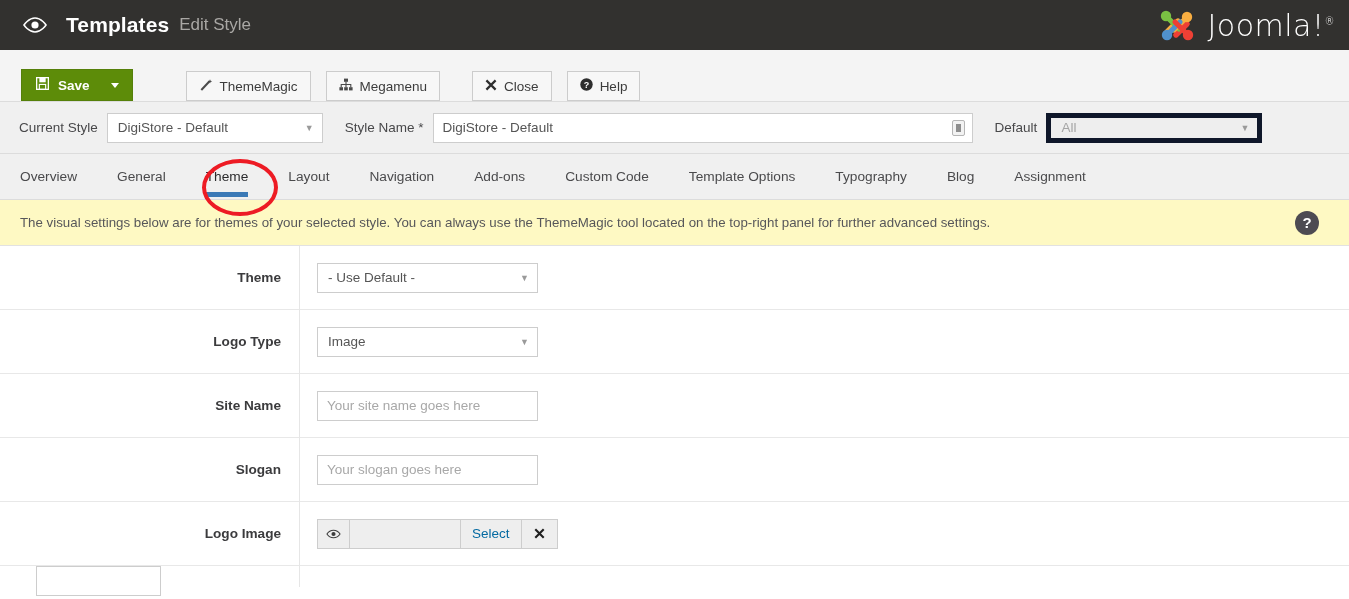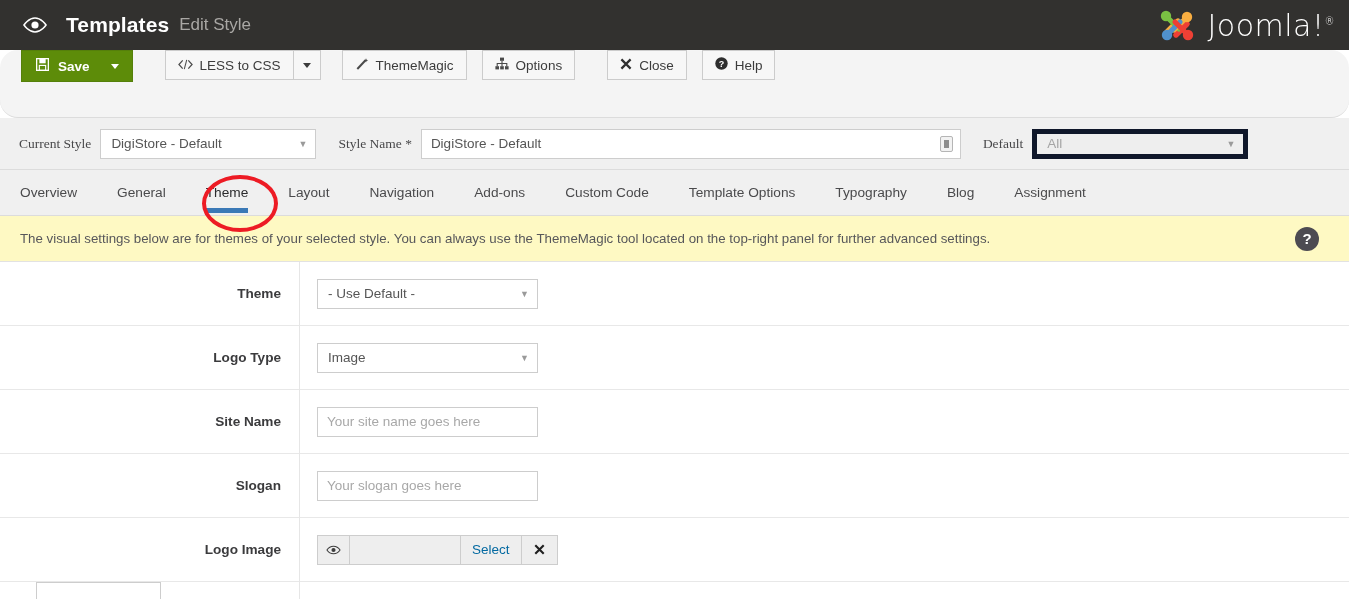--- a/index.html
+++ b/index.html
@@ -49,28 +49,27 @@
     font-size: 30px;
     font-weight: 300;
     letter-spacing: .5px;
     margin-left: 7px;
     font-family: "DejaVu Sans", sans-serif;
   }
   .joomla-reg { font-size: 10px; vertical-align: super; }
 
   
   .toolbar {
-    height: 68px;
+    height: 52px;
     background: #f4f4f4;
     border-bottom: 1px solid #dcdcdc;
     display: flex;
-    align-items: flex-start;
+    align-items: flex-end;
     padding-left: 21px;
     gap: 0;
-    border-radius: 18px;
   }
   .btn {
     height: 30px;
     border: 1px solid #cccccc;
     background: #f7f7f7;
     color: #3c3c3c;
     font-size: 13.5px;
     display: inline-flex;
     align-items: center;
     justify-content: center;
@@ -111,21 +110,20 @@
     border-bottom: 1px solid #dcdcdc;
     display: flex;
     align-items: center;
     padding-left: 19px;
   }
   .fld-label {
     font-size: 13.5px;
     color: #48484a;
     margin-right: 9px;
     white-space: nowrap;
-    font-family: Liberation Serif, serif;
   }
   .req-star { color: #48484a; }
   .select-box {
     height: 30px;
     border: 1px solid #cdcdcd;
     background: #ffffff;
     display: flex;
     align-items: center;
     padding: 0 8px 0 10px;
     font-size: 13.5px;
@@ -354,35 +352,20 @@
         <rect x="3.6" y="0.7" width="6.8" height="5" fill="#ffffff"></rect>
         <rect x="3.6" y="8" width="6.8" height="5.3" fill="none" stroke="#ffffff" stroke-width="1.2"></rect>
       </svg>
     </span>
     <span>Save</span>
     <span class="caret"></span>
   </button>
 
   <span class="sp-32"></span>
 
-  <div class="group">
-    <button class="btn">
-      <span>
-        <svg width="15" height="11" viewBox="0 0 16 11">
-          <path d="M5 1 L1 5.5 L5 10" fill="none" stroke="#4a4a4a" stroke-width="1.3"></path>
-          <path d="M11 1 L15 5.5 L11 10" fill="none" stroke="#4a4a4a" stroke-width="1.3"></path>
-          <path d="M9.3 0.6 L6.7 10.4" fill="none" stroke="#4a4a4a" stroke-width="1.1"></path>
-        </svg>
-      </span>
-      <span>LESS to CSS</span>
-    </button>
-    <button class="btn btn-caret-only">
-      <span class="caret"></span>
-    </button>
-  </div>
 
   <span class="sp-21"></span>
 
   <button class="btn">
     <span>
       <svg width="14" height="14" viewBox="0 0 14 14">
         <path d="M2.3 12 L10.5 3.3" stroke="#4a4a4a" stroke-width="2" fill="none"></path>
         <path d="M11 1.2 L11.6 2.8 L13.2 3.3 L11.6 3.9 L11 5.5 L10.4 3.9 L8.8 3.3 L10.4 2.8 Z" fill="#4a4a4a"></path>
       </svg>
     </span>
@@ -394,21 +377,21 @@
   <button class="btn">
     <span>
       <svg width="14" height="13" viewBox="0 0 14 13">
         <rect x="5" y="0.6" width="4" height="3.2" fill="#4a4a4a"></rect>
         <rect x="0.4" y="9.2" width="3.6" height="3.2" fill="#4a4a4a"></rect>
         <rect x="5.2" y="9.2" width="3.6" height="3.2" fill="#4a4a4a"></rect>
         <rect x="10" y="9.2" width="3.6" height="3.2" fill="#4a4a4a"></rect>
         <path d="M7 3.8 L7 6.5 M2.2 9.2 L2.2 6.5 L11.8 6.5 L11.8 9.2 M7 6.5 L7 9.2" stroke="#4a4a4a" stroke-width="1.1" fill="none"></path>
       </svg>
     </span>
-    <span>Options</span>
+    <span>Megamenu</span>
   </button>
 
   <span class="sp-32"></span>
 
   <button class="btn">
     <span>
       <svg width="12" height="12" viewBox="0 0 12 12">
         <path d="M1.4 1.4 L10.6 10.6 M10.6 1.4 L1.4 10.6" stroke="#2e2e2e" stroke-width="2.2" fill="none"></path>
       </svg>
     </span>

